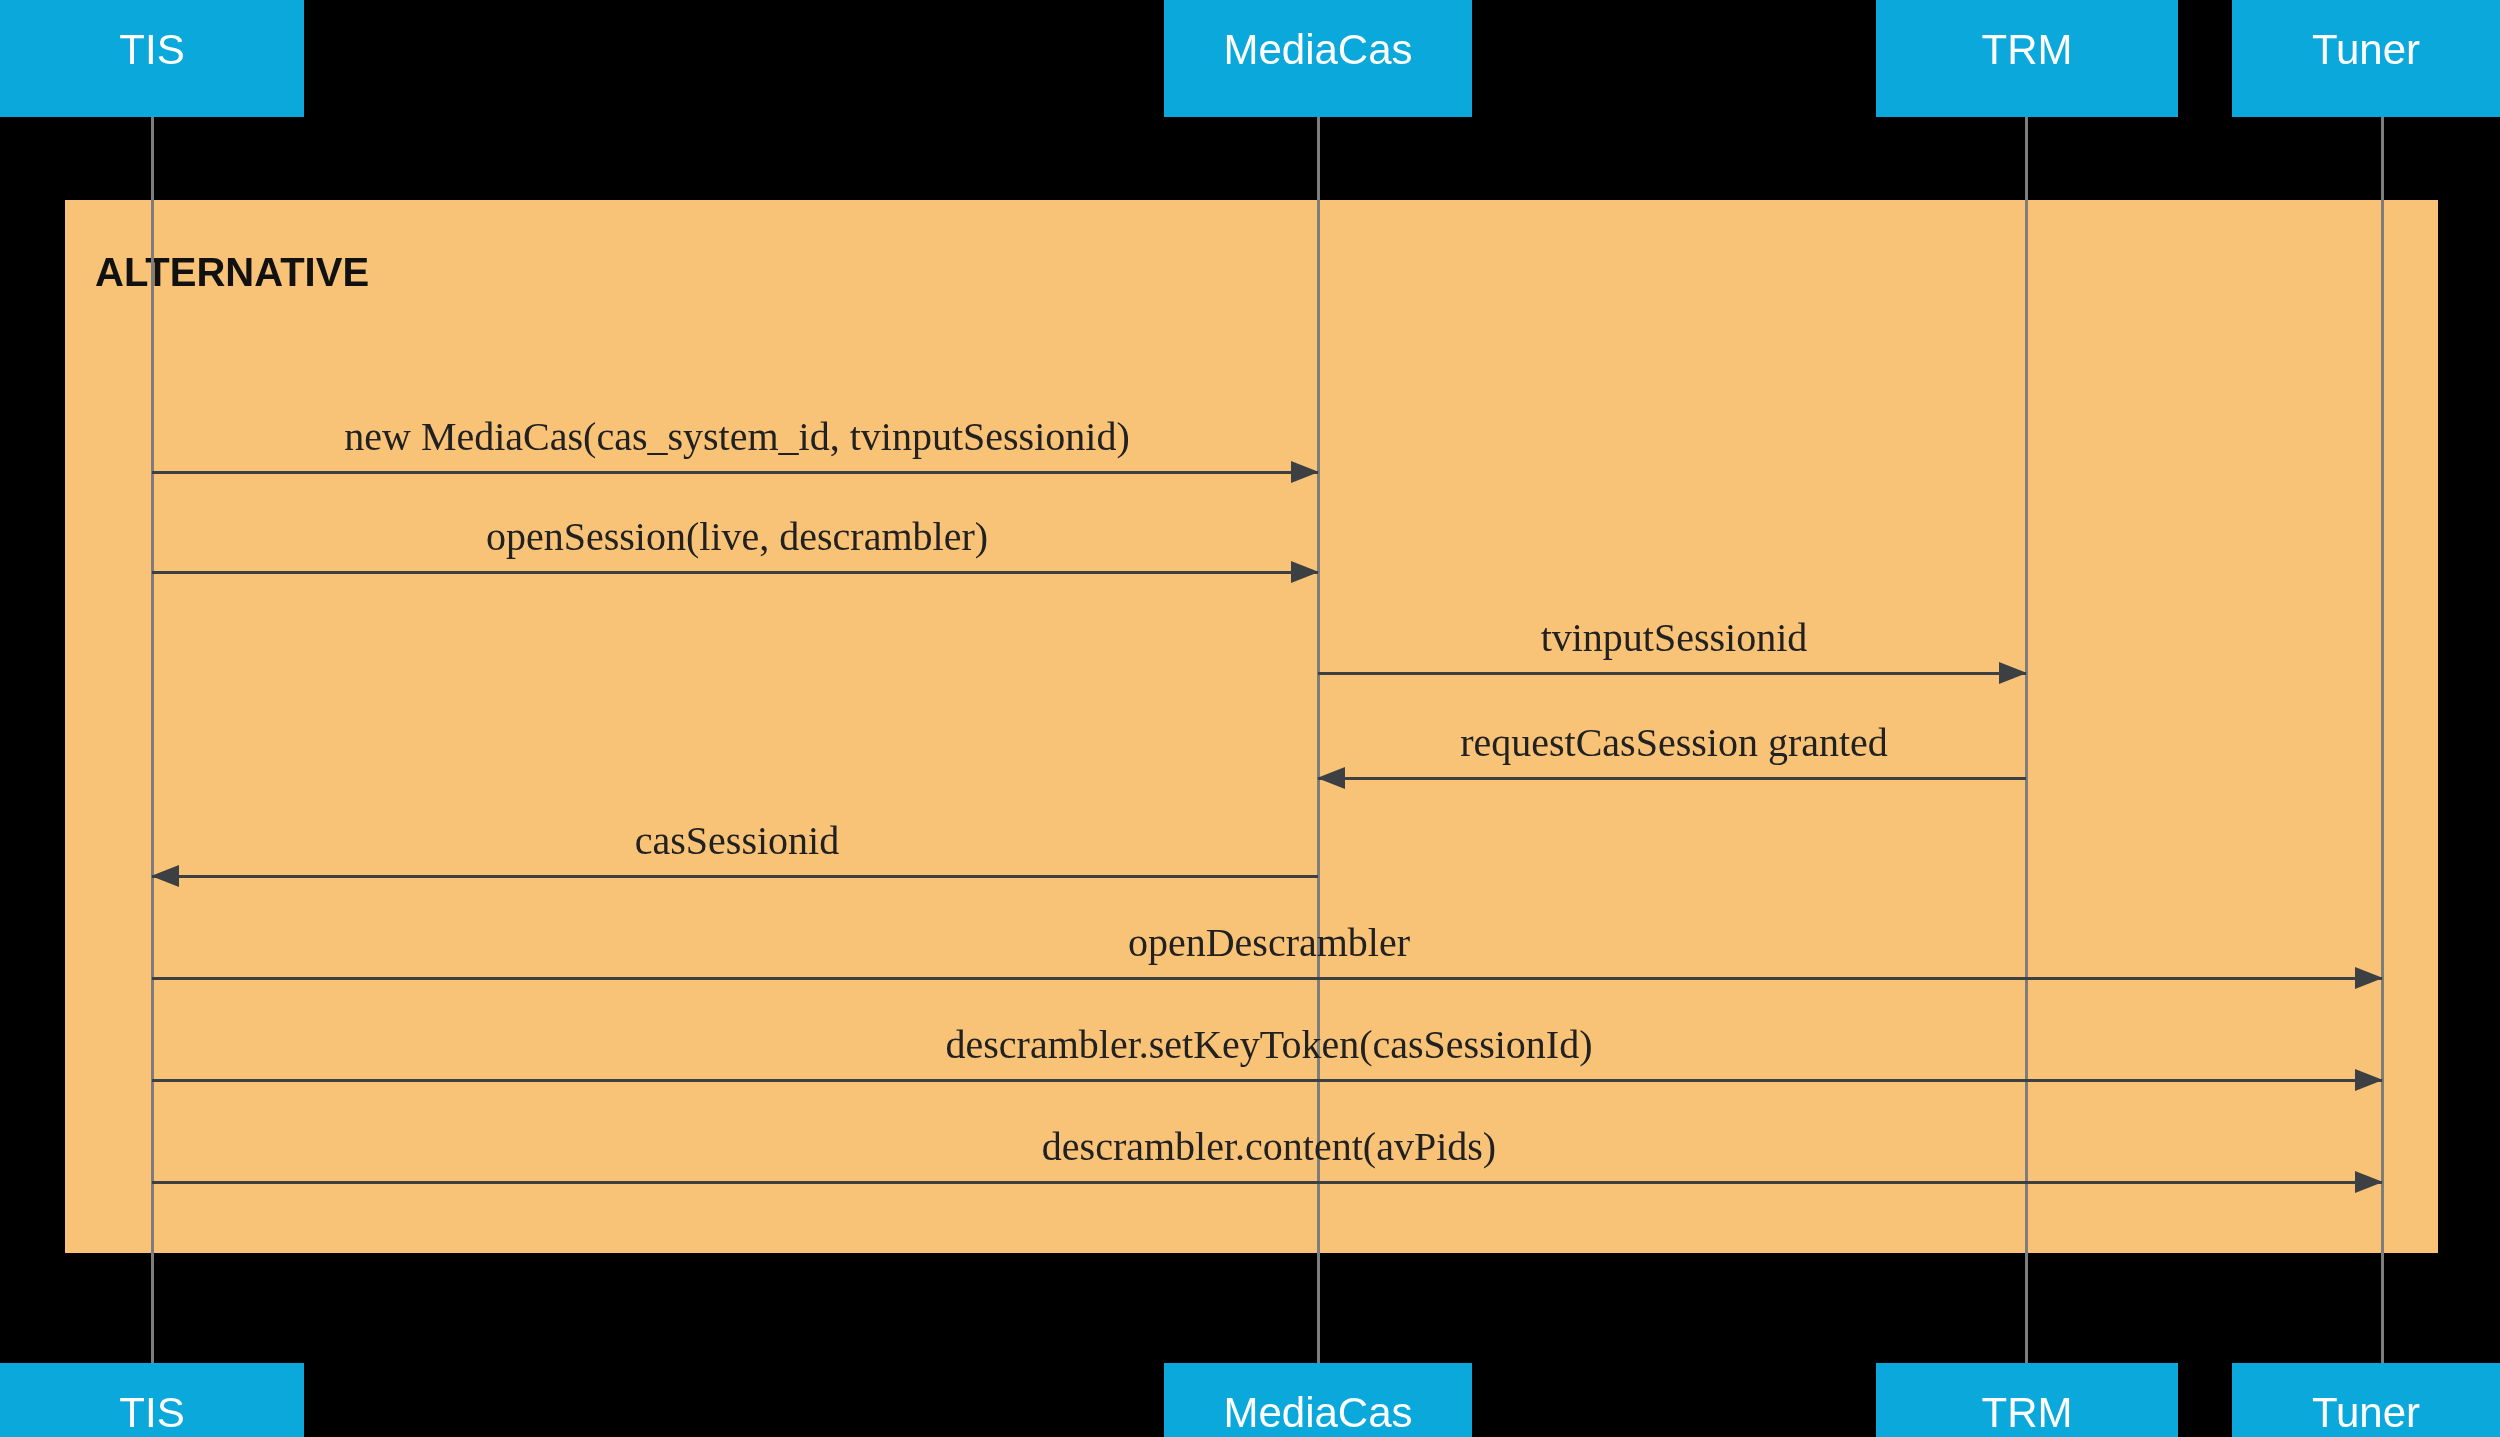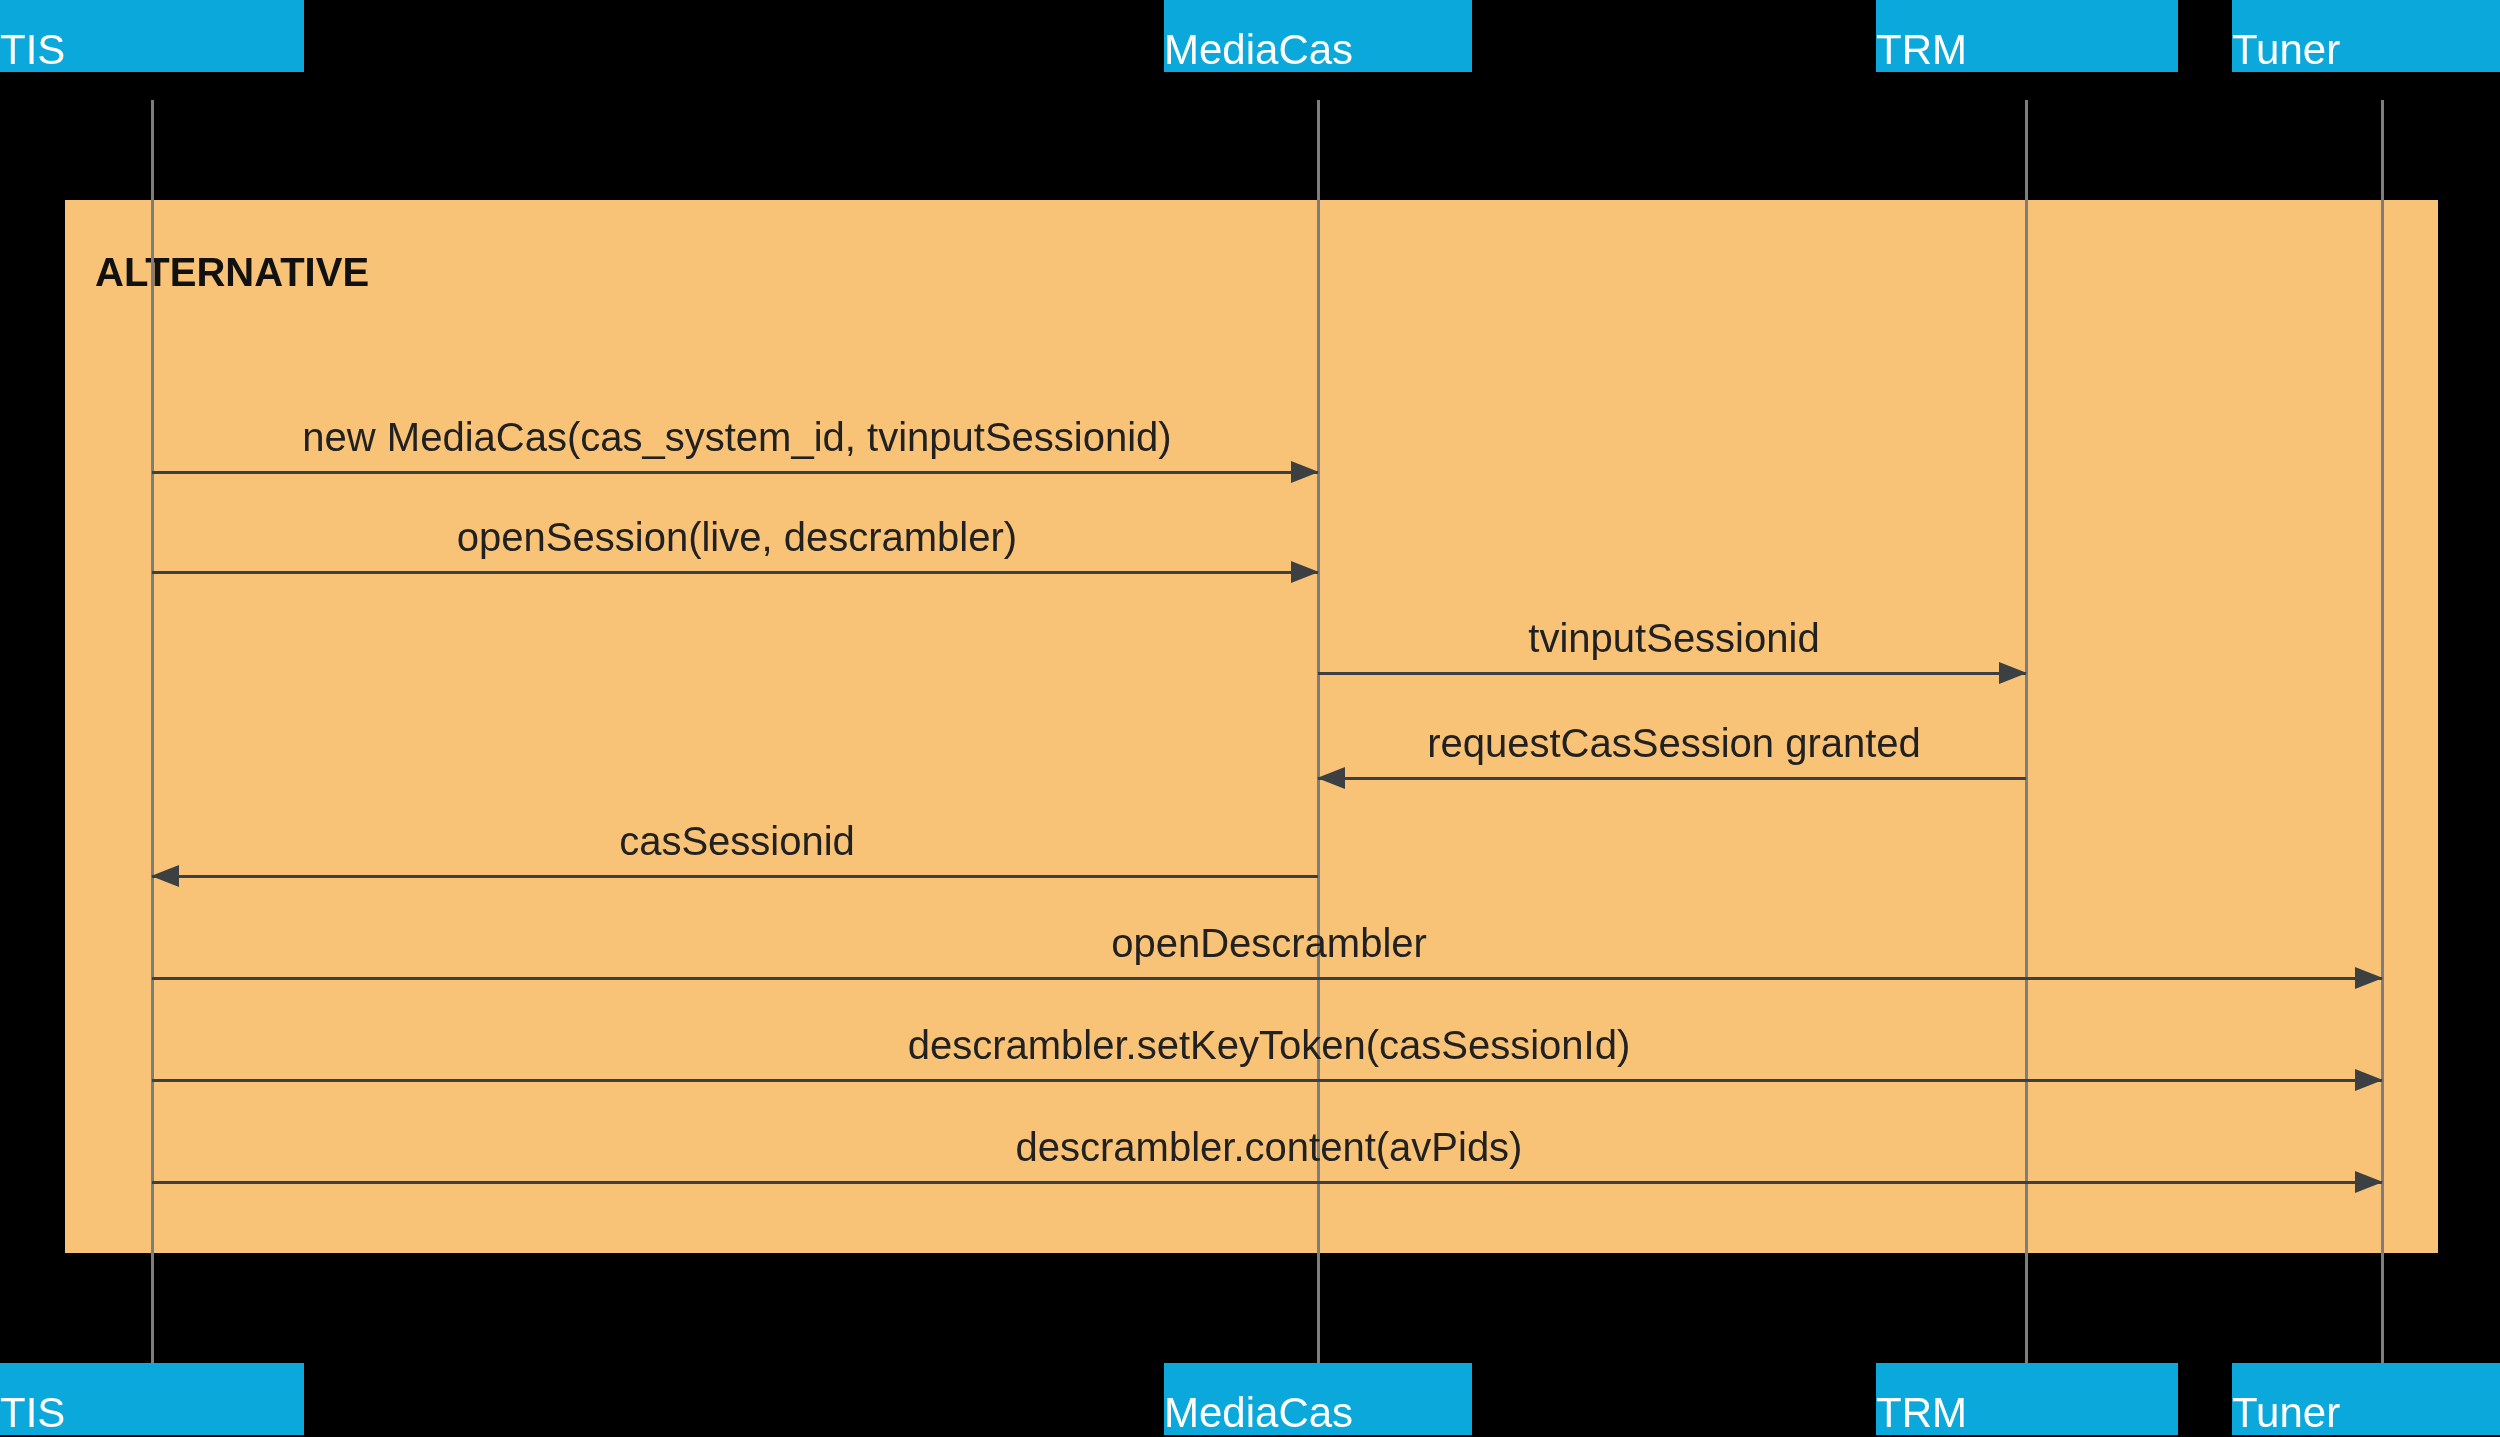--- a/index.html
+++ b/index.html
@@ -19,25 +19,26 @@
     position: relative;
     width: 2500px;
     height: 1437px;
     background: var(--background);
     overflow: hidden;
   }
 
   
   .actor-box {
     position: absolute;
-    height: 72px;
+    height: 117px;
     background: var(--actor-bg);
     color: var(--actor-text);
     font-size: 42px;
     line-height: 100px;
+    text-align: center;
     z-index: 4;
     white-space: nowrap;
   }
 
   
   .lifeline {
     position: absolute;
     top: 100px;
     height: 1263px;
     width: 3px;
@@ -83,20 +84,21 @@
   }
   .msg-label {
     position: absolute;
     left: 4px;
     right: 0;
     bottom: 12px;
     text-align: center;
     font-size: 40px;
     color: var(--label-text);
     white-space: nowrap;
+    font-family: Liberation Serif, serif;
   }
   .msg-line {
     position: absolute;
     left: 0;
     right: 0;
     top: -1px;
     height: 3px;
     background: var(--line);
   }
   .arrow-head {

